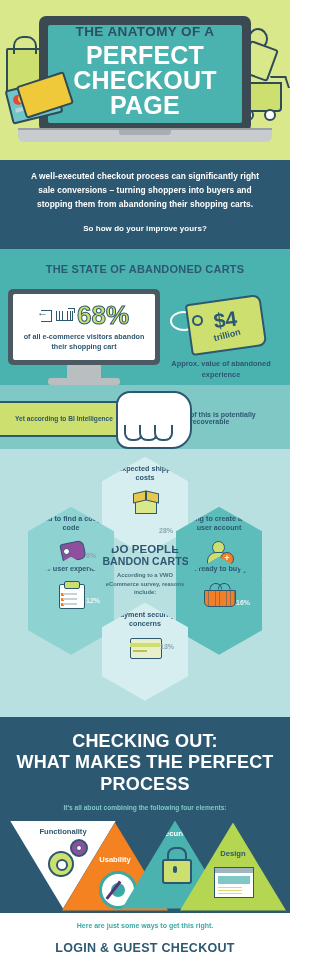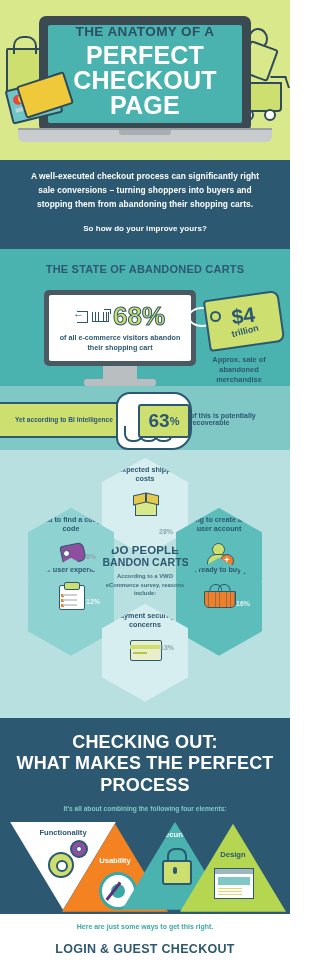--- a/index.html
+++ b/index.html
@@ -54,21 +54,21 @@
 
   
   .intro{background:#2d5871;color:#ffffff;padding:10px 26px 14px;text-align:center;}
   .intro p{margin:0;font-size:8.4px;line-height:1.65;font-weight:bold;letter-spacing:.05px;}
   .intro .q{margin-top:10px;font-size:8px;font-weight:bold;}
 
   
   .state{background:#4ab3b0;padding:14px 0 0;position:relative;}
   .state h2{margin:0;text-align:center;color:#2d5871;font-size:11px;font-weight:bold;
     letter-spacing:.2px;}
-  .state-row{display:flex;align-items:flex-end;margin-top:14px;padding:0 8px;margin-left:36px;}
+  .state-row{display:flex;align-items:center;margin-top:14px;padding:0 8px;}
   .monitor{width:152px;position:relative;}
   .monitor-frame{background:#4a5962;border-radius:5px;padding:5px;}
   .monitor-screen{background:#ffffff;border-radius:2px;height:66px;display:flex;
     flex-direction:column;align-items:center;justify-content:center;padding:4px 6px;box-sizing:border-box;}
   .mon-top{display:flex;align-items:center;gap:3px;}
   .mon-pct{font-size:26px;font-weight:bold;color:#cde06f;line-height:1;
     -webkit-text-stroke:1px #2d5871;}
   .mon-sub{margin-top:4px;text-align:center;color:#2d5871;font-size:7.2px;font-weight:bold;line-height:1.35;}
   .monitor-stand{width:34px;height:13px;background:#b9bec1;margin:0 auto;}
   .monitor-foot{width:72px;height:7px;background:#b9bec1;border-radius:3px;margin:0 auto;}
@@ -280,37 +280,33 @@
 
       <div class="tagbox">
         <div class="pricetag">
           <div class="tag-string"></div>
           <div class="tag-shape">
             <div class="tag-amt">$4</div>
             <div class="tag-unit">trillion</div>
           </div>
           <div class="tag-hole"></div>
         </div>
-        <div class="tag-cap">Approx. sale of abandoned merchandise</div>
+        <div class="tag-cap">Approx. value of abandoned experience</div>
       </div>
     </div>
   </div>
 
   <div class="recov">
     <div class="recov-bar">
       <span>Yet according to BI Intelligence</span>
     </div>
     <div class="hand"></div>
     <div class="hand-f1"></div>
       <div class="hand-f2"></div>
       <div class="hand-f3"></div>
-    <div class="recov-pill">
-      <b>63</b>
-        <i>%</i>
-    </div>
     <div class="recov-txt">of this is potentially recoverable</div>
   </div>
 
   <div class="hexsec">
     <div class="hexwrap">
 
       <div class="hex hex-light" style="left:102px;top:0px;">
         <div class="hlabel">Unexpected shipping costs</div>
         <div class="box3d">
           <div class="box-b"></div>

